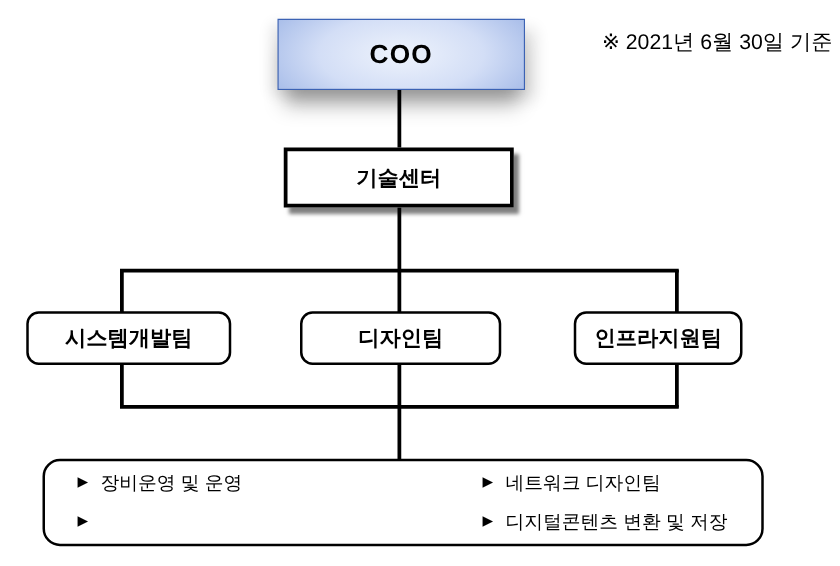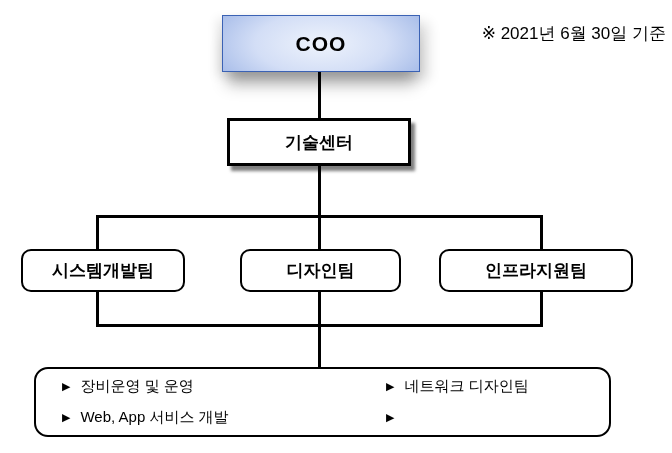--- a/index.html
+++ b/index.html
@@ -45,21 +45,21 @@
     box-shadow:4px 5px 3px rgba(0,0,0,0.50);
     font-weight:bold;font-size:17px;
   }
   .team-box{
     top:249px;height:43px;
     border:2.5px solid var(--line,#000);border-radius:10px;
     font-weight:bold;font-size:17px;font-family:Liberation Serif, serif;
   }
   .team-1{left:21px;width:164px;}
   .team-2{left:240px;width:161px;}
-  .team-3{left:439px;width:194px;}
+  .team-3{left:459px;width:135px;}
   .duty-box{
     left:34px;top:367px;width:577px;height:70px;
     border:2.5px solid var(--line,#000);border-radius:14px;
     display:grid;grid-template-columns:324px 1fr;
     align-content:center;row-gap:12px;
     padding-left:26px;justify-content:start;
     font-size:15px;
   }
   .duty-item{display:flex;align-items:center;white-space:nowrap;}
   .bullet{font-size:11px;margin-right:10px;line-height:1;}
@@ -105,20 +105,20 @@
     <div class="duty-item">
       <span class="bullet">▶</span>
       <span>장비운영 및 운영</span>
     </div>
     <div class="duty-item">
       <span class="bullet">▶</span>
       <span>네트워크 디자인팀</span>
     </div>
     <div class="duty-item">
       <span class="bullet">▶</span>
-      <span>Web, App 서비스 개발</span>
     </div>
     <div class="duty-item">
       <span class="bullet">▶</span>
+      <span>디지털콘텐츠 변환 및 저장</span>
     </div>
   </div>
 
 </div>
 
 </body></html>

